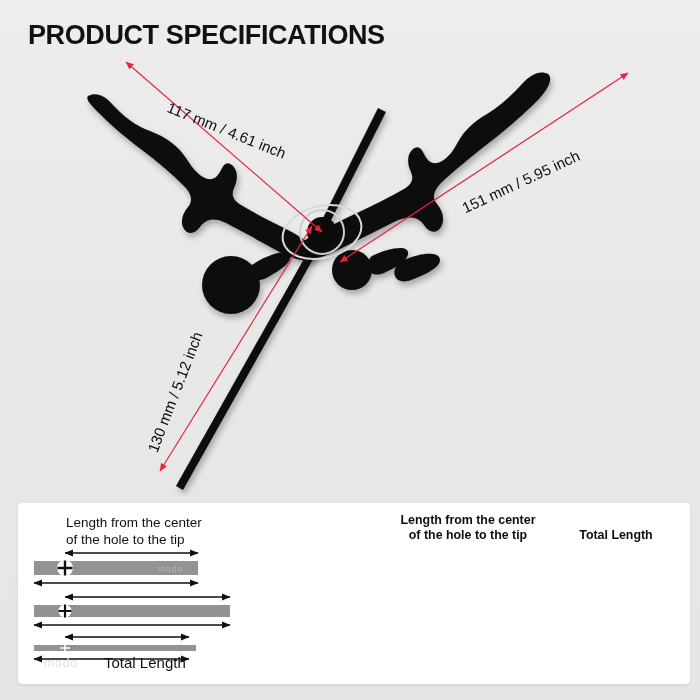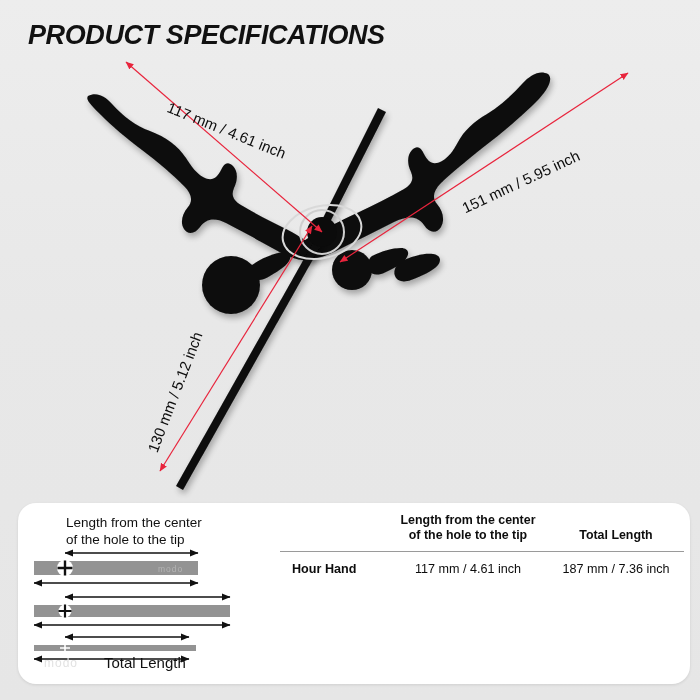--- a/index.html
+++ b/index.html
@@ -17,21 +17,20 @@
 
   
   #title {
     position: absolute;
     left: 28px; top: 20px;
     font-size: 27px;
     font-weight: bold;
     letter-spacing: -0.4px;
     color: #111;
     font-family: "Liberation Sans", sans-serif;
-    font-style: italic;
   }
 
   
   #hero {
     position: absolute;
     left: 0; top: 0;
     width: 700px; height: 500px;
   }
 
   
@@ -46,21 +45,21 @@
   #dim-hour   { left: 168px; top: 98px;  transform: rotate(22deg); }
   #dim-minute { left: 463px; top: 200px; transform: rotate(-25deg); }
   #dim-second { left: 152px; top: 443px; transform: rotate(-69deg); }
 
   
   #spec-card {
     position: absolute;
     left: 18px; top: 503px;
     width: 672px; height: 181px;
     background: #ffffff;
-    border-radius: 18px;
+    border-radius: 4px;
     box-shadow: 0 1px 3px rgba(0,0,0,0.10);
     overflow: hidden;
   }
 
   
   #bar-panel {
     position: absolute;
     left: 0; top: 0;
     width: 258px; height: 181px;
   }
@@ -303,23 +302,18 @@
           <tr>
             <th class="col-name"></th>
             <th class="col-center">
               <div>Length from the center</div>
               <div>of the hole to the tip</div>
             </th>
             <th class="col-total">Total Length</th>
           </tr>
         </thead>
         <tbody>
-          <tr>
-            <td class="rowhead">Hour Hand</td>
-            <td>117 mm / 4.61 inch</td>
-            <td>187 mm / 7.36 inch</td>
-          </tr>
         </tbody>
       </table>
     </div>
 
   </div>
 </div>
 
 </body></html>

